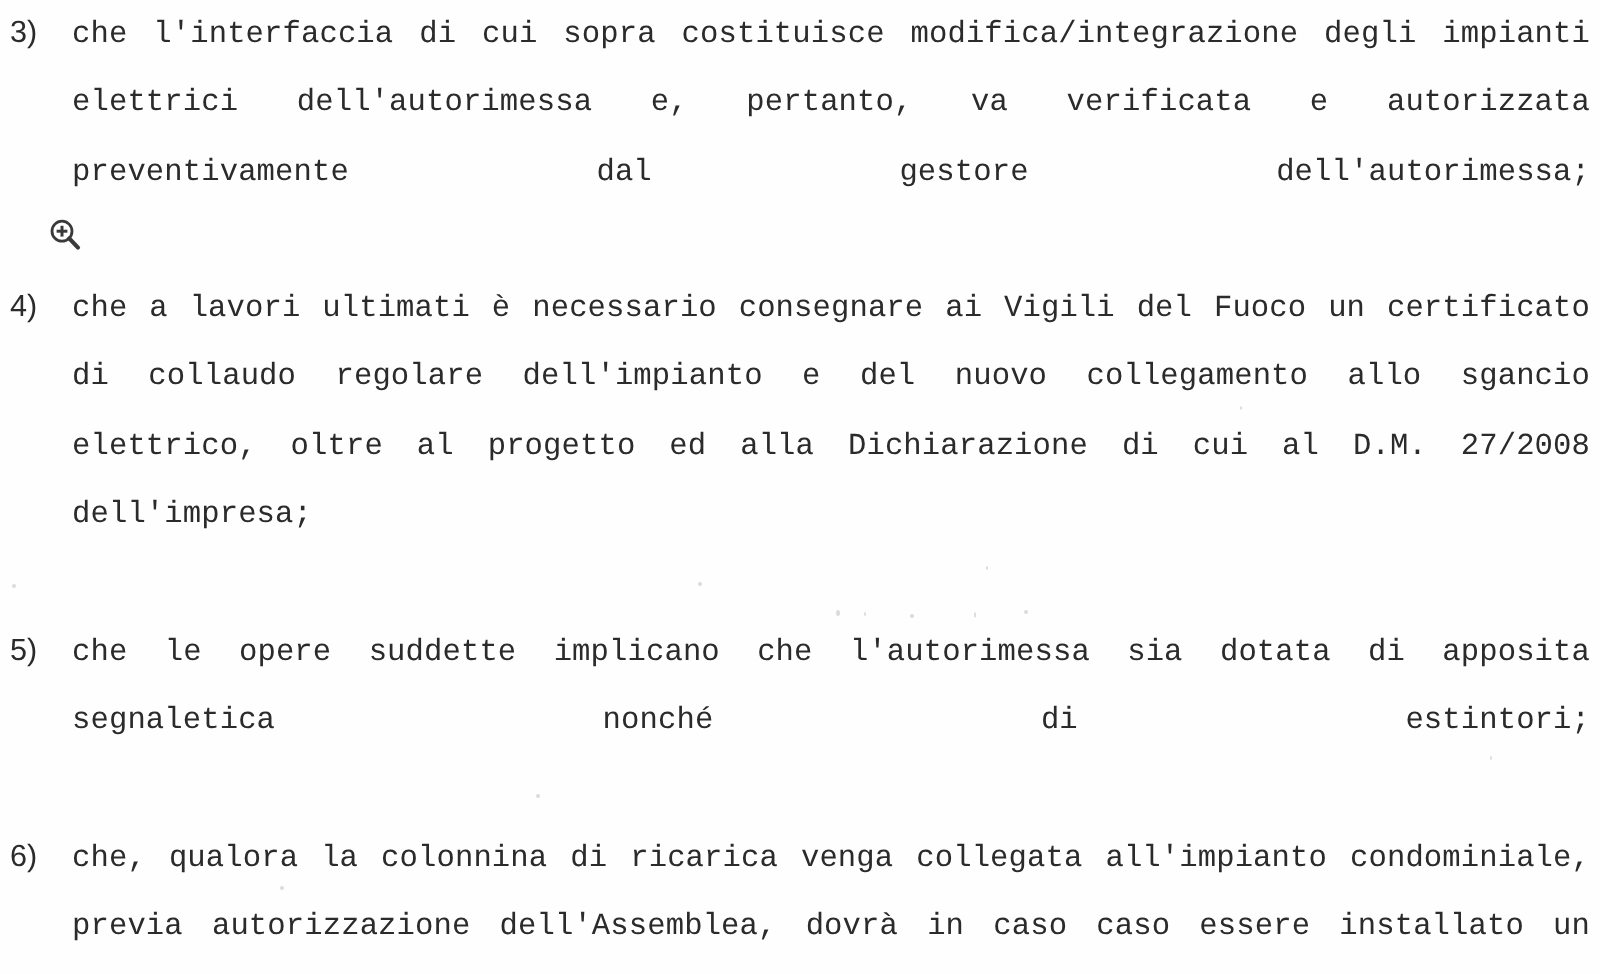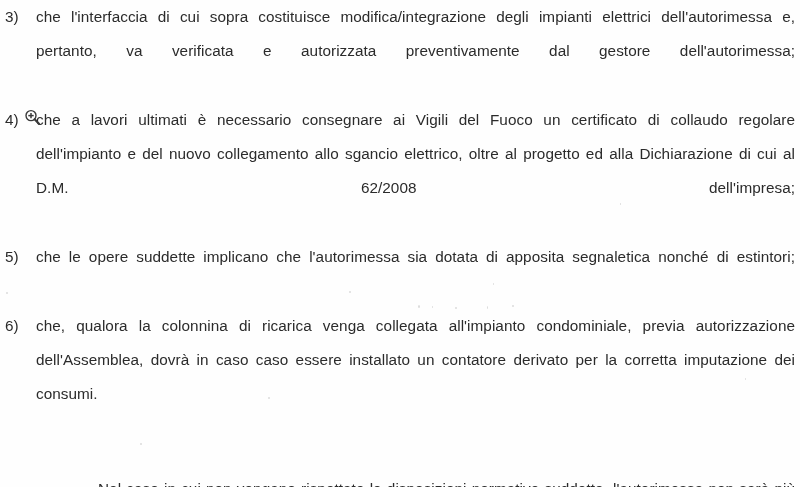--- a/index.html
+++ b/index.html
@@ -64,20 +64,21 @@
   .list-item .marker {
     position: absolute;
     left: 0;
     top: 0;
     font-size: 15.3px;
     line-height: 34.3px;
     white-space: nowrap;
   }
   .list-item .body {
     display: block;
+    font-family: Liberation Mono, monospace;
   }
   
   .list-item .body::after,
   .para .body::after {
     content: "";
     display: inline-block;
     width: 100%;
   }
 
   
@@ -130,21 +131,21 @@
 
     <ol class="list">
 
       <li class="list-item">
         <span class="marker">3)</span>
         <span class="body">che l'interfaccia di cui sopra costituisce modifica/integrazione degli impianti elettrici dell'autorimessa e, pertanto, va verificata e autorizzata preventivamente dal gestore dell'autorimessa;</span>
       </li>
 
       <li class="list-item">
         <span class="marker">4)</span>
-        <span class="body">che a lavori ultimati è necessario consegnare ai Vigili del Fuoco un certificato di collaudo regolare dell'impianto e del nuovo collegamento allo sgancio elettrico, oltre al progetto ed alla Dichiarazione di cui al D.M. 62/2008 dell'impresa;</span>
+        <span class="body">che a lavori ultimati è necessario consegnare ai Vigili del Fuoco un certificato di collaudo regolare dell'impianto e del nuovo collegamento allo sgancio elettrico, oltre al progetto ed alla Dichiarazione di cui al D.M. 27/2008 dell'impresa;</span>
       </li>
 
       <li class="list-item">
         <span class="marker">5)</span>
         <span class="body">che le opere suddette implicano che l'autorimessa sia dotata di apposita segnaletica nonché di estintori;</span>
       </li>
 
       <li class="list-item">
         <span class="marker">6)</span>
         <span class="body">che, qualora la colonnina di ricarica venga collegata all'impianto condominiale, previa autorizzazione dell'Assemblea, dovrà in caso caso essere installato un contatore derivato per la corretta imputazione dei consumi.</span>

